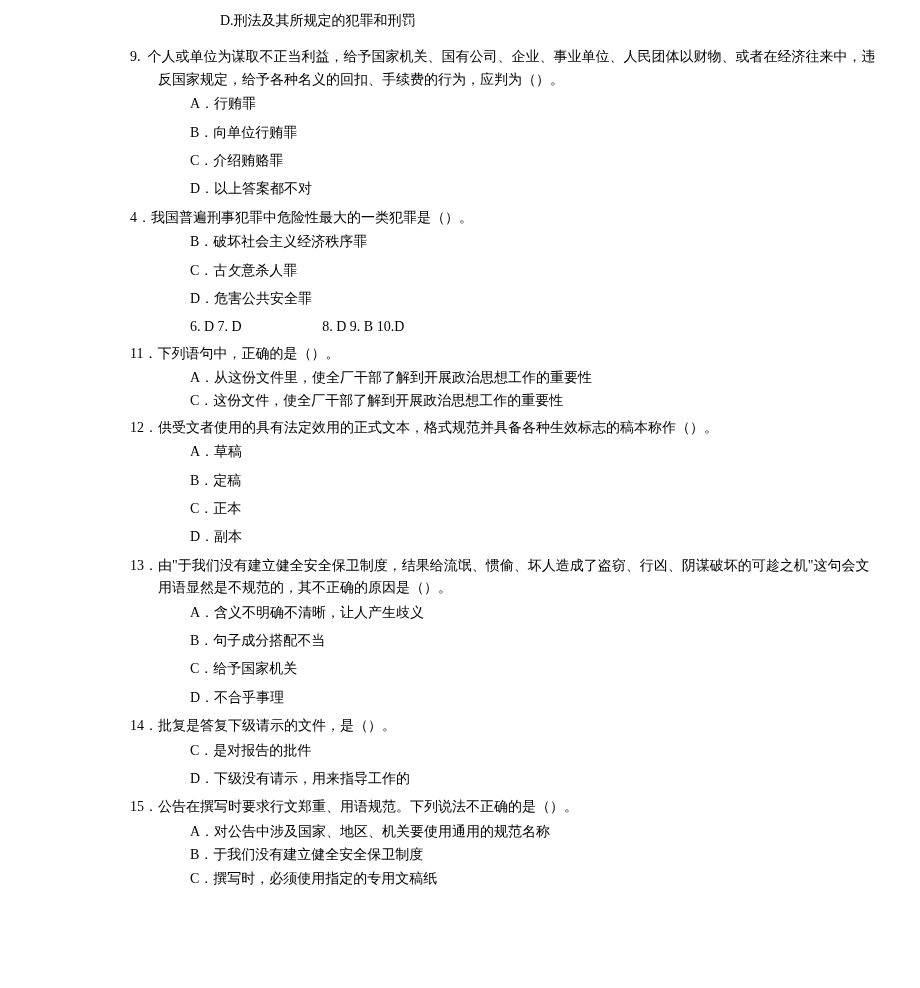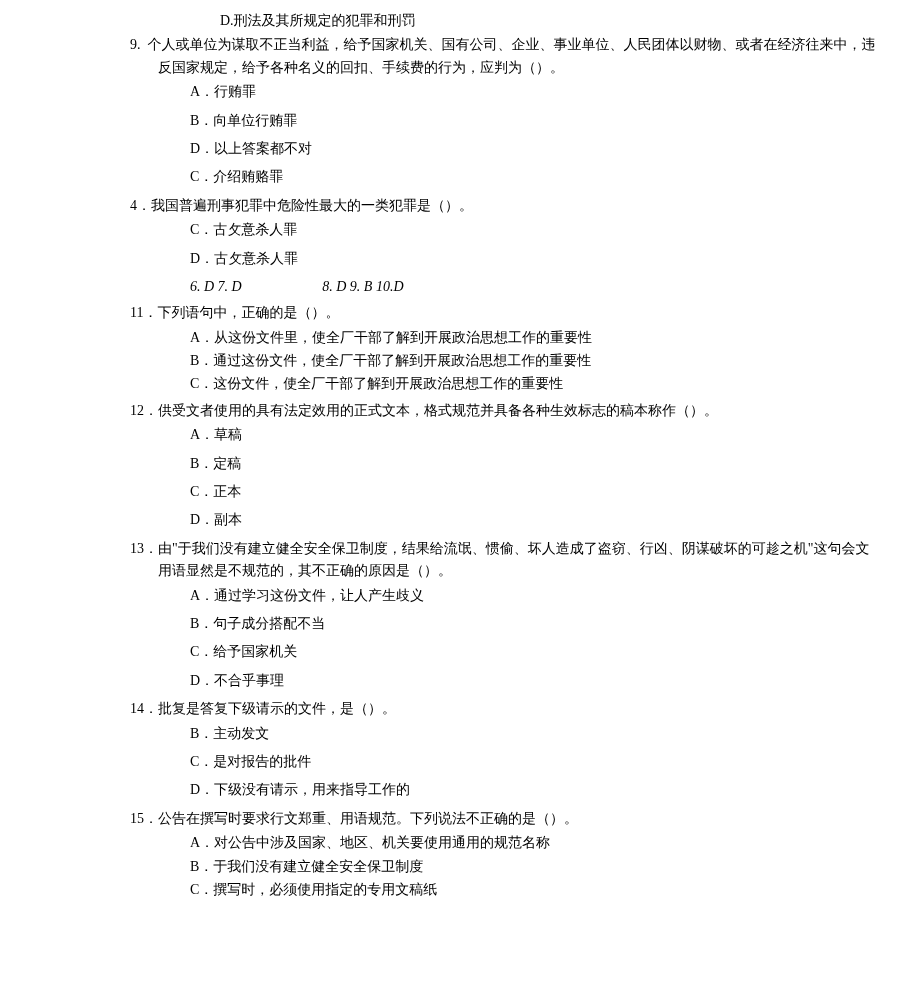--- a/index.html
+++ b/index.html
@@ -15,83 +15,81 @@
     .question {
       margin-bottom: 4px;
     }
     .q-stem {
       padding-left: 118px;
       text-indent: -28px;
       margin-bottom: 2px;
     }
     .q-first {
       padding-left: 180px;
-      margin-bottom: 2px;
+      margin-bottom: 14px;
     }
     .option {
       padding-left: 150px;
       margin-bottom: 6px;
     }
     .option-tight {
       padding-left: 150px;
       margin-bottom: 1px;
     }
     .answer-line {
       padding-left: 150px;
       margin-bottom: 4px;
-      font-style: italic;
     }
   </style>
 </head>
 <body>
 
 <div class="q-first">D.刑法及其所规定的犯罪和刑罚</div>
 
 <div class="question">
   <div class="q-stem"><span>9.</span>&nbsp;&nbsp;<span>个人或单位为谋取不正当利益，给予国家机关、国有公司、企业、事业单位、人民团体以财物、或者在经济往来中，违反国家规定，给予各种名义的回扣、手续费的行为，应判为（）。</span></div>
   <div class="option">A．行贿罪</div>
   <div class="option">B．向单位行贿罪</div>
+  <div class="option">C．介绍贿赂罪</div>
   <div class="option">D．以上答案都不对</div>
-  <div class="option">C．介绍贿赂罪</div>
 </div>
 
 <div class="question">
   <div class="q-stem"><span>4．</span><span>我国普遍刑事犯罪中危险性最大的一类犯罪是（）。</span></div>
+  <div class="option">B．破坏社会主义经济秩序罪</div>
   <div class="option">C．古攵意杀人罪</div>
-  <div class="option">D．古攵意杀人罪</div>
+  <div class="option">D．危害公共安全罪</div>
 </div>
 
 <div class="answer-line" style="white-space: pre;">6. D 7. D                       8. D 9. B 10.D</div>
 
 <div class="question">
   <div class="q-stem"><span>11．</span><span>下列语句中，正确的是（）。</span></div>
   <div class="option-tight">A．从这份文件里，使全厂干部了解到开展政治思想工作的重要性</div>
-  <div class="option-tight">B．通过这份文件，使全厂干部了解到开展政治思想工作的重要性</div>
   <div class="option-tight">C．这份文件，使全厂干部了解到开展政治思想工作的重要性</div>
 </div>
 
 <div class="question">
   <div class="q-stem"><span>12．</span><span>供受文者使用的具有法定效用的正式文本，格式规范并具备各种生效标志的稿本称作（）。</span></div>
   <div class="option">A．草稿</div>
   <div class="option">B．定稿</div>
   <div class="option">C．正本</div>
   <div class="option">D．副本</div>
 </div>
 
 <div class="question">
   <div class="q-stem"><span>13．</span><span>由"于我们没有建立健全安全保卫制度，结果给流氓、惯偷、坏人造成了盗窃、行凶、阴谋破坏的可趁之机"这句会文用语显然是不规范的，其不正确的原因是（）。</span></div>
-  <div class="option">A．通过学习这份文件，让人产生歧义</div>
+  <div class="option">A．含义不明确不清晰，让人产生歧义</div>
   <div class="option">B．句子成分搭配不当</div>
   <div class="option">C．给予国家机关</div>
   <div class="option">D．不合乎事理</div>
 </div>
 
 <div class="question">
   <div class="q-stem"><span>14．</span><span>批复是答复下级请示的文件，是（）。</span></div>
-  <div class="option">B．主动发文</div>
   <div class="option">C．是对报告的批件</div>
   <div class="option">D．下级没有请示，用来指导工作的</div>
 </div>
 
 <div class="question">
   <div class="q-stem"><span>15．</span><span>公告在撰写时要求行文郑重、用语规范。下列说法不正确的是（）。</span></div>
   <div class="option-tight">A．对公告中涉及国家、地区、机关要使用通用的规范名称</div>
   <div class="option-tight">B．于我们没有建立健全安全保卫制度</div>
   <div class="option-tight">C．撰写时，必须使用指定的专用文稿纸</div>
 

